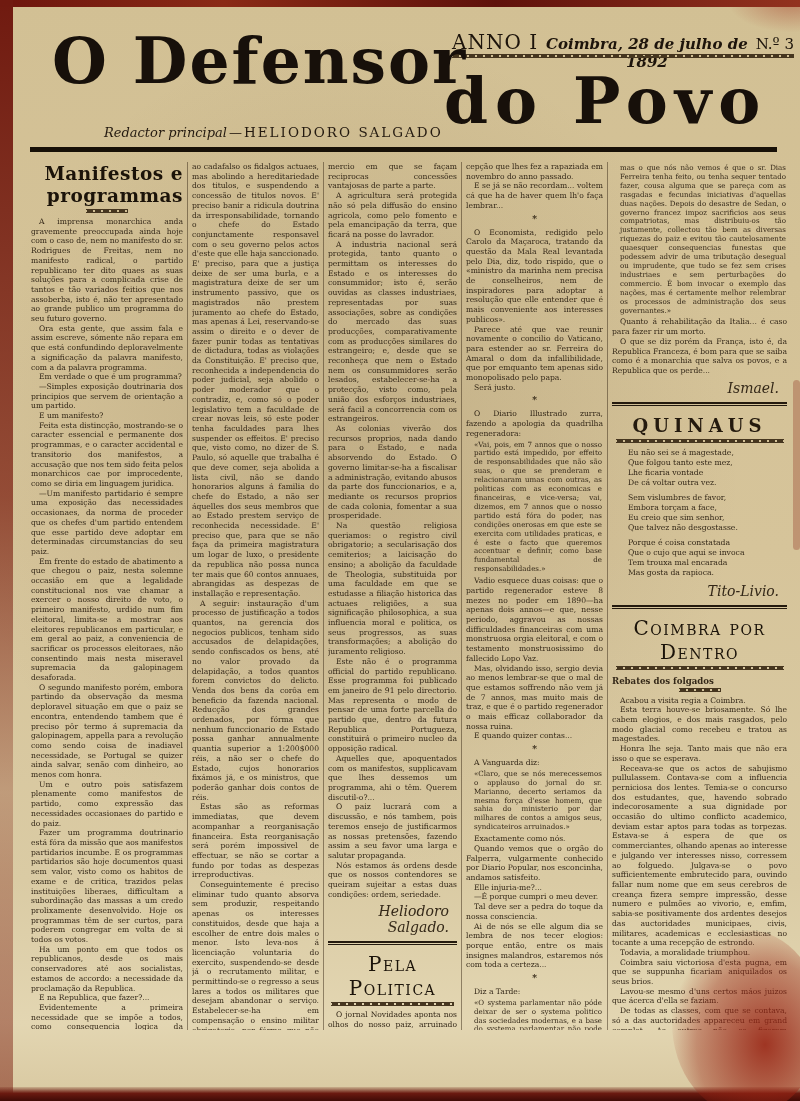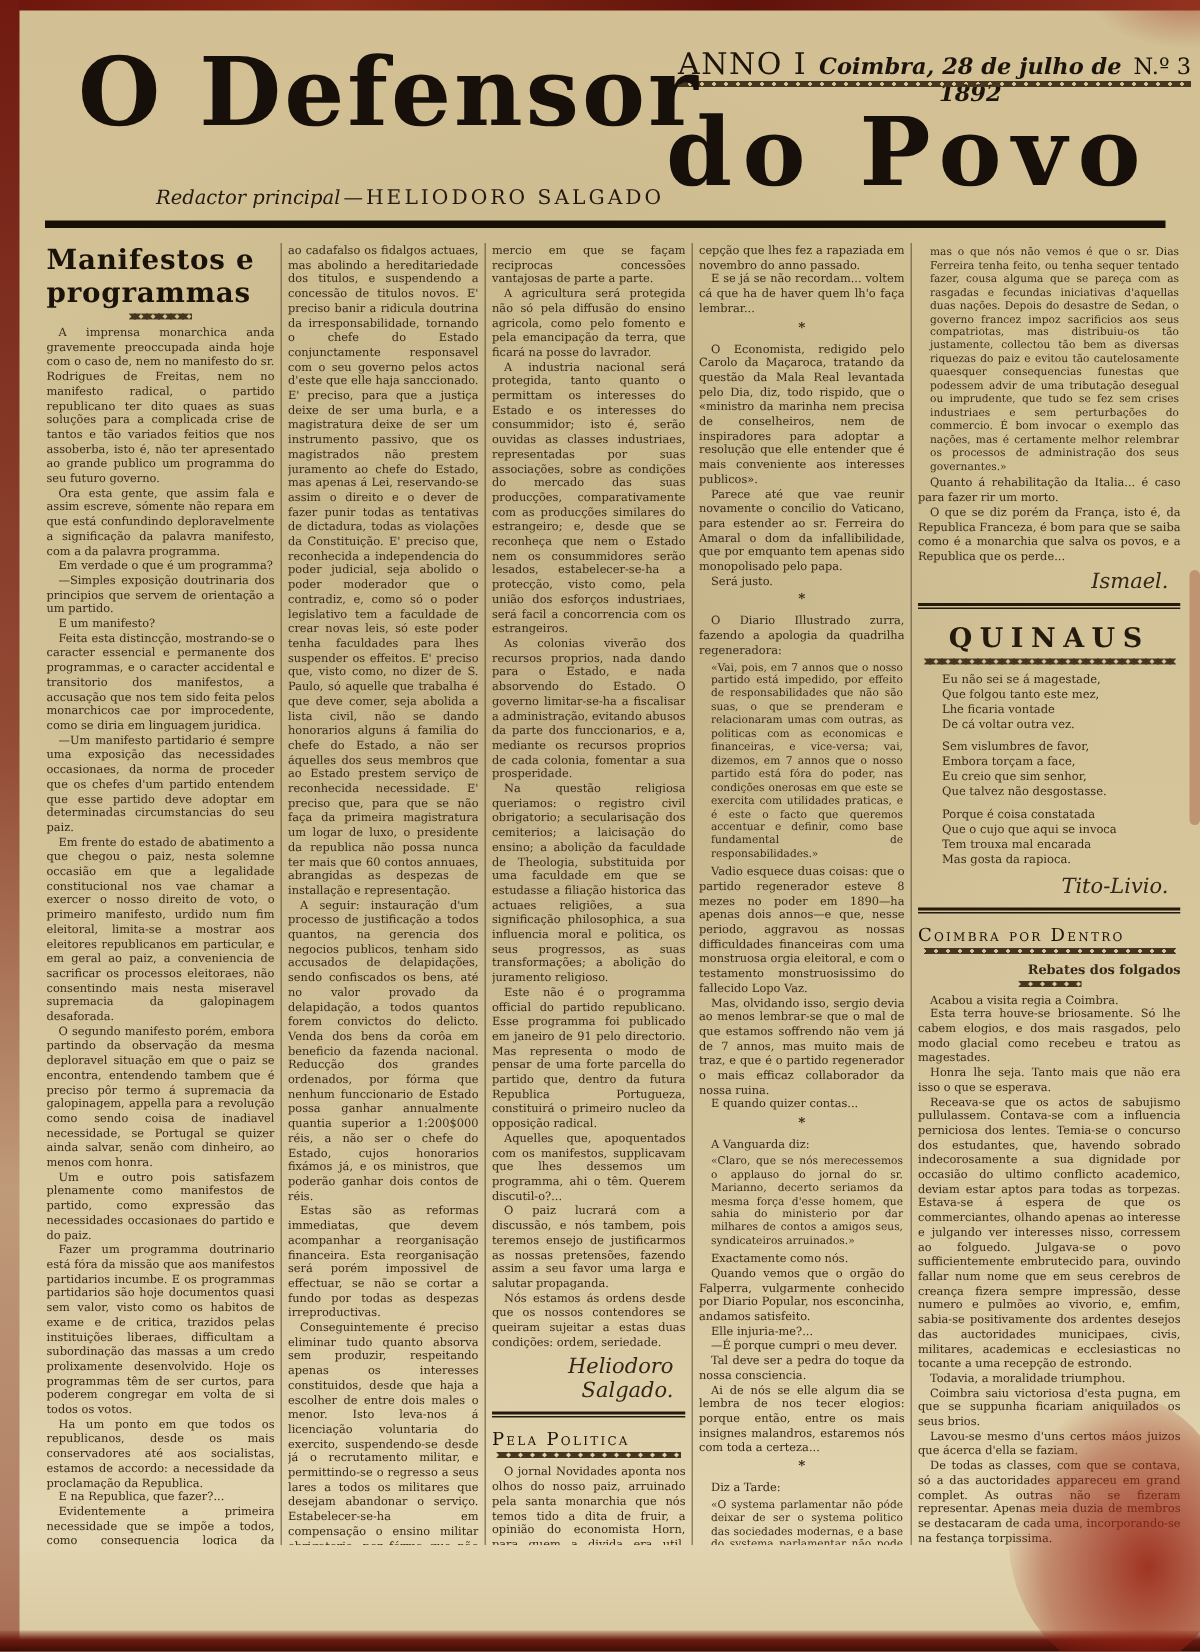--- a/index.html
+++ b/index.html
@@ -43,24 +43,24 @@
   .cols{position:absolute;left:31px;top:162px;width:756px;height:868px;display:flex}
   .col{height:100%;overflow:hidden}
   .col1{width:152px}.col2{width:127px}.col3{width:129px}.col4{width:137px}.col5{width:175px}
   .vr{width:1px;height:100%;background:rgba(58,42,22,.5);margin:0 4px}
   
   .b-p,.b-p0{font-size:7.6px;line-height:9.7px;text-align:justify}
   .b-p{text-indent:8px}
   .b-q{font-size:7.1px;line-height:8.9px;text-align:justify;margin:2px 1px 2px 8px}
   .b-star{text-align:center;font-weight:bold;font-size:9px;line-height:11px;margin:3px 0}
   .b-sig{text-align:right;font-style:italic;font-size:14px;margin:4px 8px 4px 0}
-  .b-h1{font-size:18.5px;font-weight:bold;text-align:left;letter-spacing:.5px;line-height:22px;margin:1px 0 2px;color:#1b1309}
-  .b-h2{font-size:12px;font-variant:small-caps;letter-spacing:1.5px;margin:7px 0 2px;color:#1b1309}
+  .b-h1{font-size:18.5px;font-weight:bold;text-align:right;letter-spacing:.5px;line-height:22px;margin:1px 0 2px;color:#1b1309}
+  .b-h2{font-size:20px;font-variant:small-caps;text-align:center;letter-spacing:1.5px;margin:7px 0 2px;color:#1b1309}
   .b-h2d{font-size:18px;font-weight:bold;text-align:center;letter-spacing:5px;margin:9px 0 3px;color:#241a0e}
-  .b-sub{font-size:8.6px;font-weight:bold;text-align:right;margin:6px 0 2px}
+  .b-sub{font-size:8.6px;font-weight:bold;text-align:left;margin:6px 0 2px}
   .b-verse{font-size:7.7px;line-height:10px;white-space:pre-line;text-align:left;margin:5px 0 5px 16px}
   .b-rule2{height:4px;border-top:2px solid #241a0e;border-bottom:1px solid #241a0e;margin:6px 0 4px}
   .b-wave{margin:2px auto 4px;width:96%}
   .b-wave,.b-orn{height:4px;
     background:
       linear-gradient(45deg, transparent 33.3%, #46361f 33.3%, #46361f 66.7%, transparent 66.7%),
       linear-gradient(-45deg, transparent 33.3%, #46361f 33.3%, #46361f 66.7%, transparent 66.7%);
     background-size:8px 4px}
   .b-orn{width:42px;margin:1px auto 4px}
 </style>

